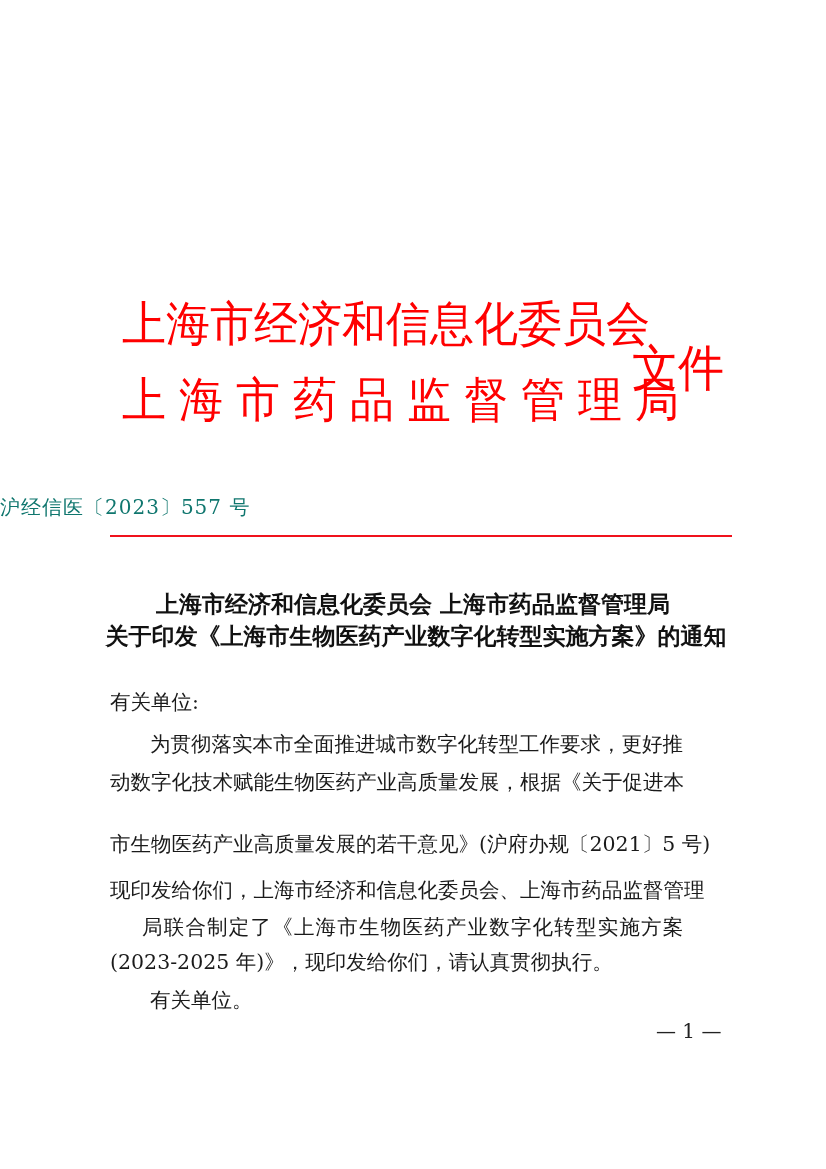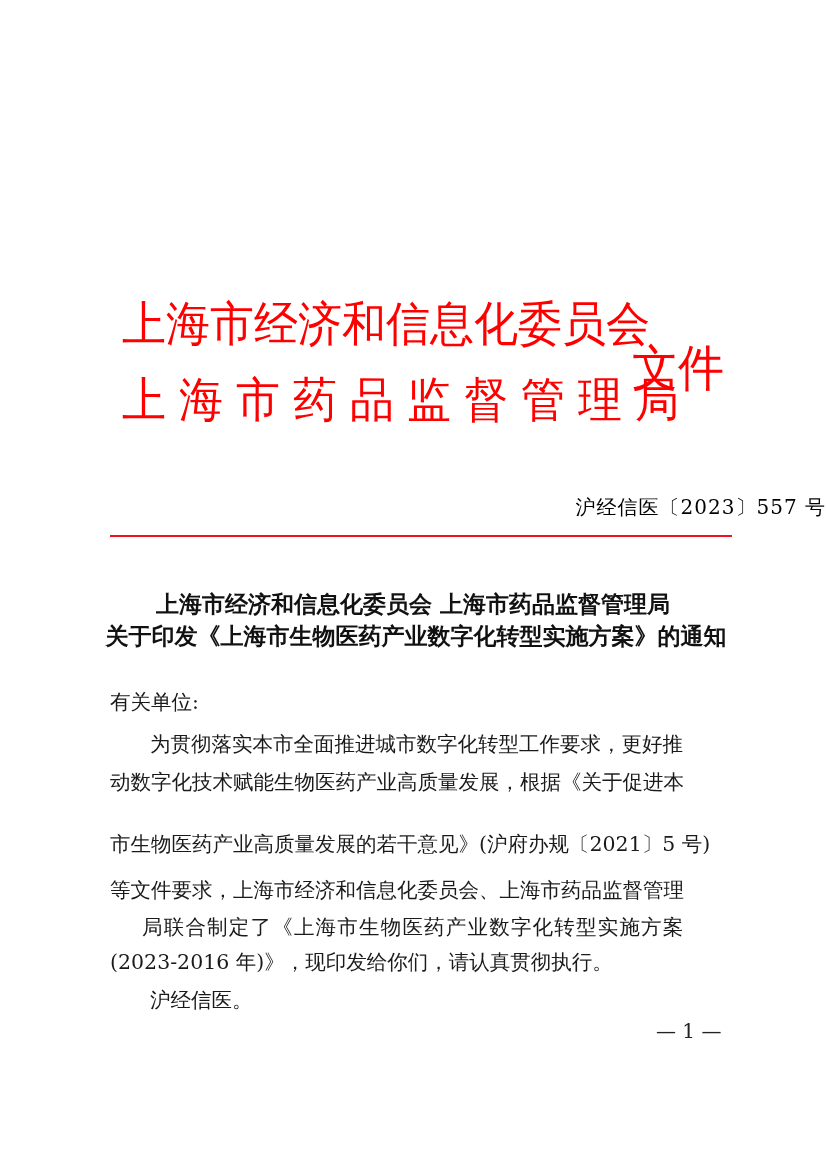--- a/index.html
+++ b/index.html
@@ -29,25 +29,25 @@
     line-height: 56px;
     white-space: nowrap;
     transform: scaleY(1.08);
     transform-origin: left top;
   }
 
   .doc-number {
     position: absolute;
     left: 0; width: 826px;
     top: 494px;
-    text-align: right;
+    text-align: left;
     font-family: "DejaVu Serif", "Liberation Serif", serif;
     font-size: 20px;
     line-height: 26px;
-    color: #000000;
+    color: #0f766e;
     letter-spacing: 1px;
   }
   .red-rule {
     position: absolute;
     left: 110px;
     top: 535px;
     width: 622px;
     height: 2px;
     background: #f0121c;
   }
@@ -99,19 +99,19 @@
   <div class="doc-number">沪经信医〔2023〕557 号</div>
   <div class="red-rule"></div>
 
   <div class="title t1">上海市经济和信息化委员会 上海市药品监督管理局</div>
   <div class="title t2">关于印发《上海市生物医药产业数字化转型实施方案》的通知</div>
 
   <div class="line salutation">有关单位:</div>
   <div class="line p2">动数字化技术赋能生物医药产业高质量发展，根据《关于促进本</div>
   <div class="line p1">为贯彻落实本市全面推进城市数字化转型工作要求，更好推</div>
   <div class="line p3">市生物医药产业高质量发展的若干意见》(沪府办规〔2021〕5 号)</div>
-  <div class="line p5">等文件要求，上海市经济和信息化委员会、上海市药品监督管理</div>
+  <div class="line p5">现印发给你们，上海市经济和信息化委员会、上海市药品监督管理</div>
   <div class="line p6">局联合制定了《上海市生物医药产业数字化转型实施方案</div>
-  <div class="line p7">(2023-2016 年)》，现印发给你们，请认真贯彻执行。</div>
-  <div class="line closing">沪经信医。</div>
+  <div class="line p7">(2023-2025 年)》，现印发给你们，请认真贯彻执行。</div>
+  <div class="line closing">有关单位。</div>
 
   <div class="page-number">— 1 —</div>
 </div>
 
 </body></html>

